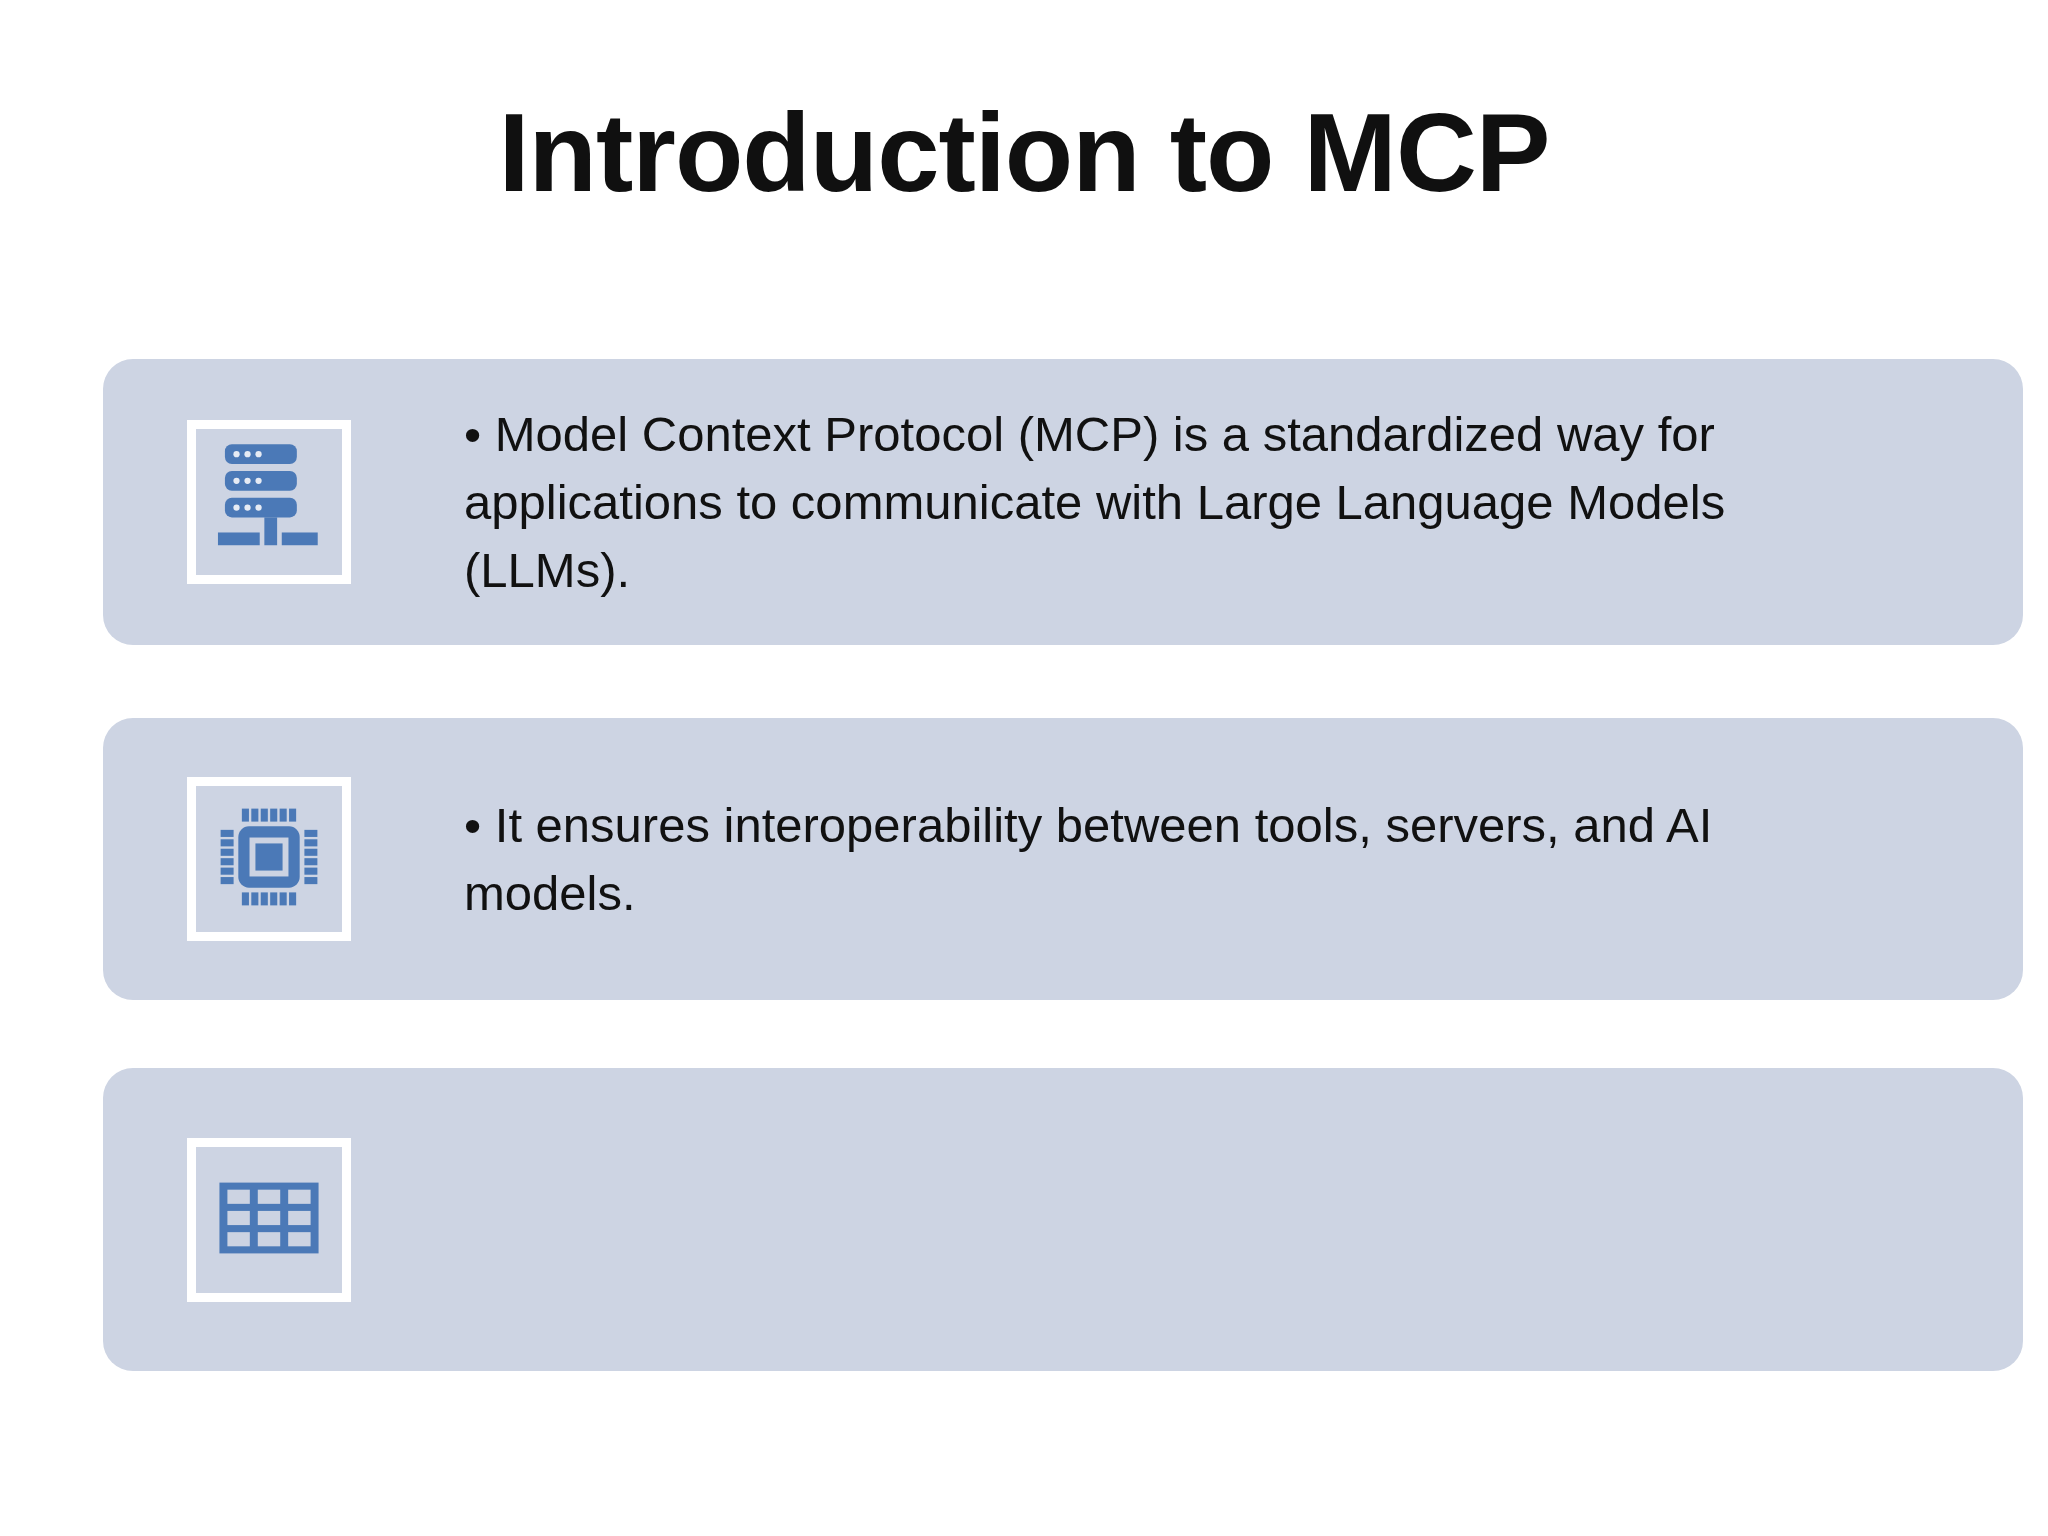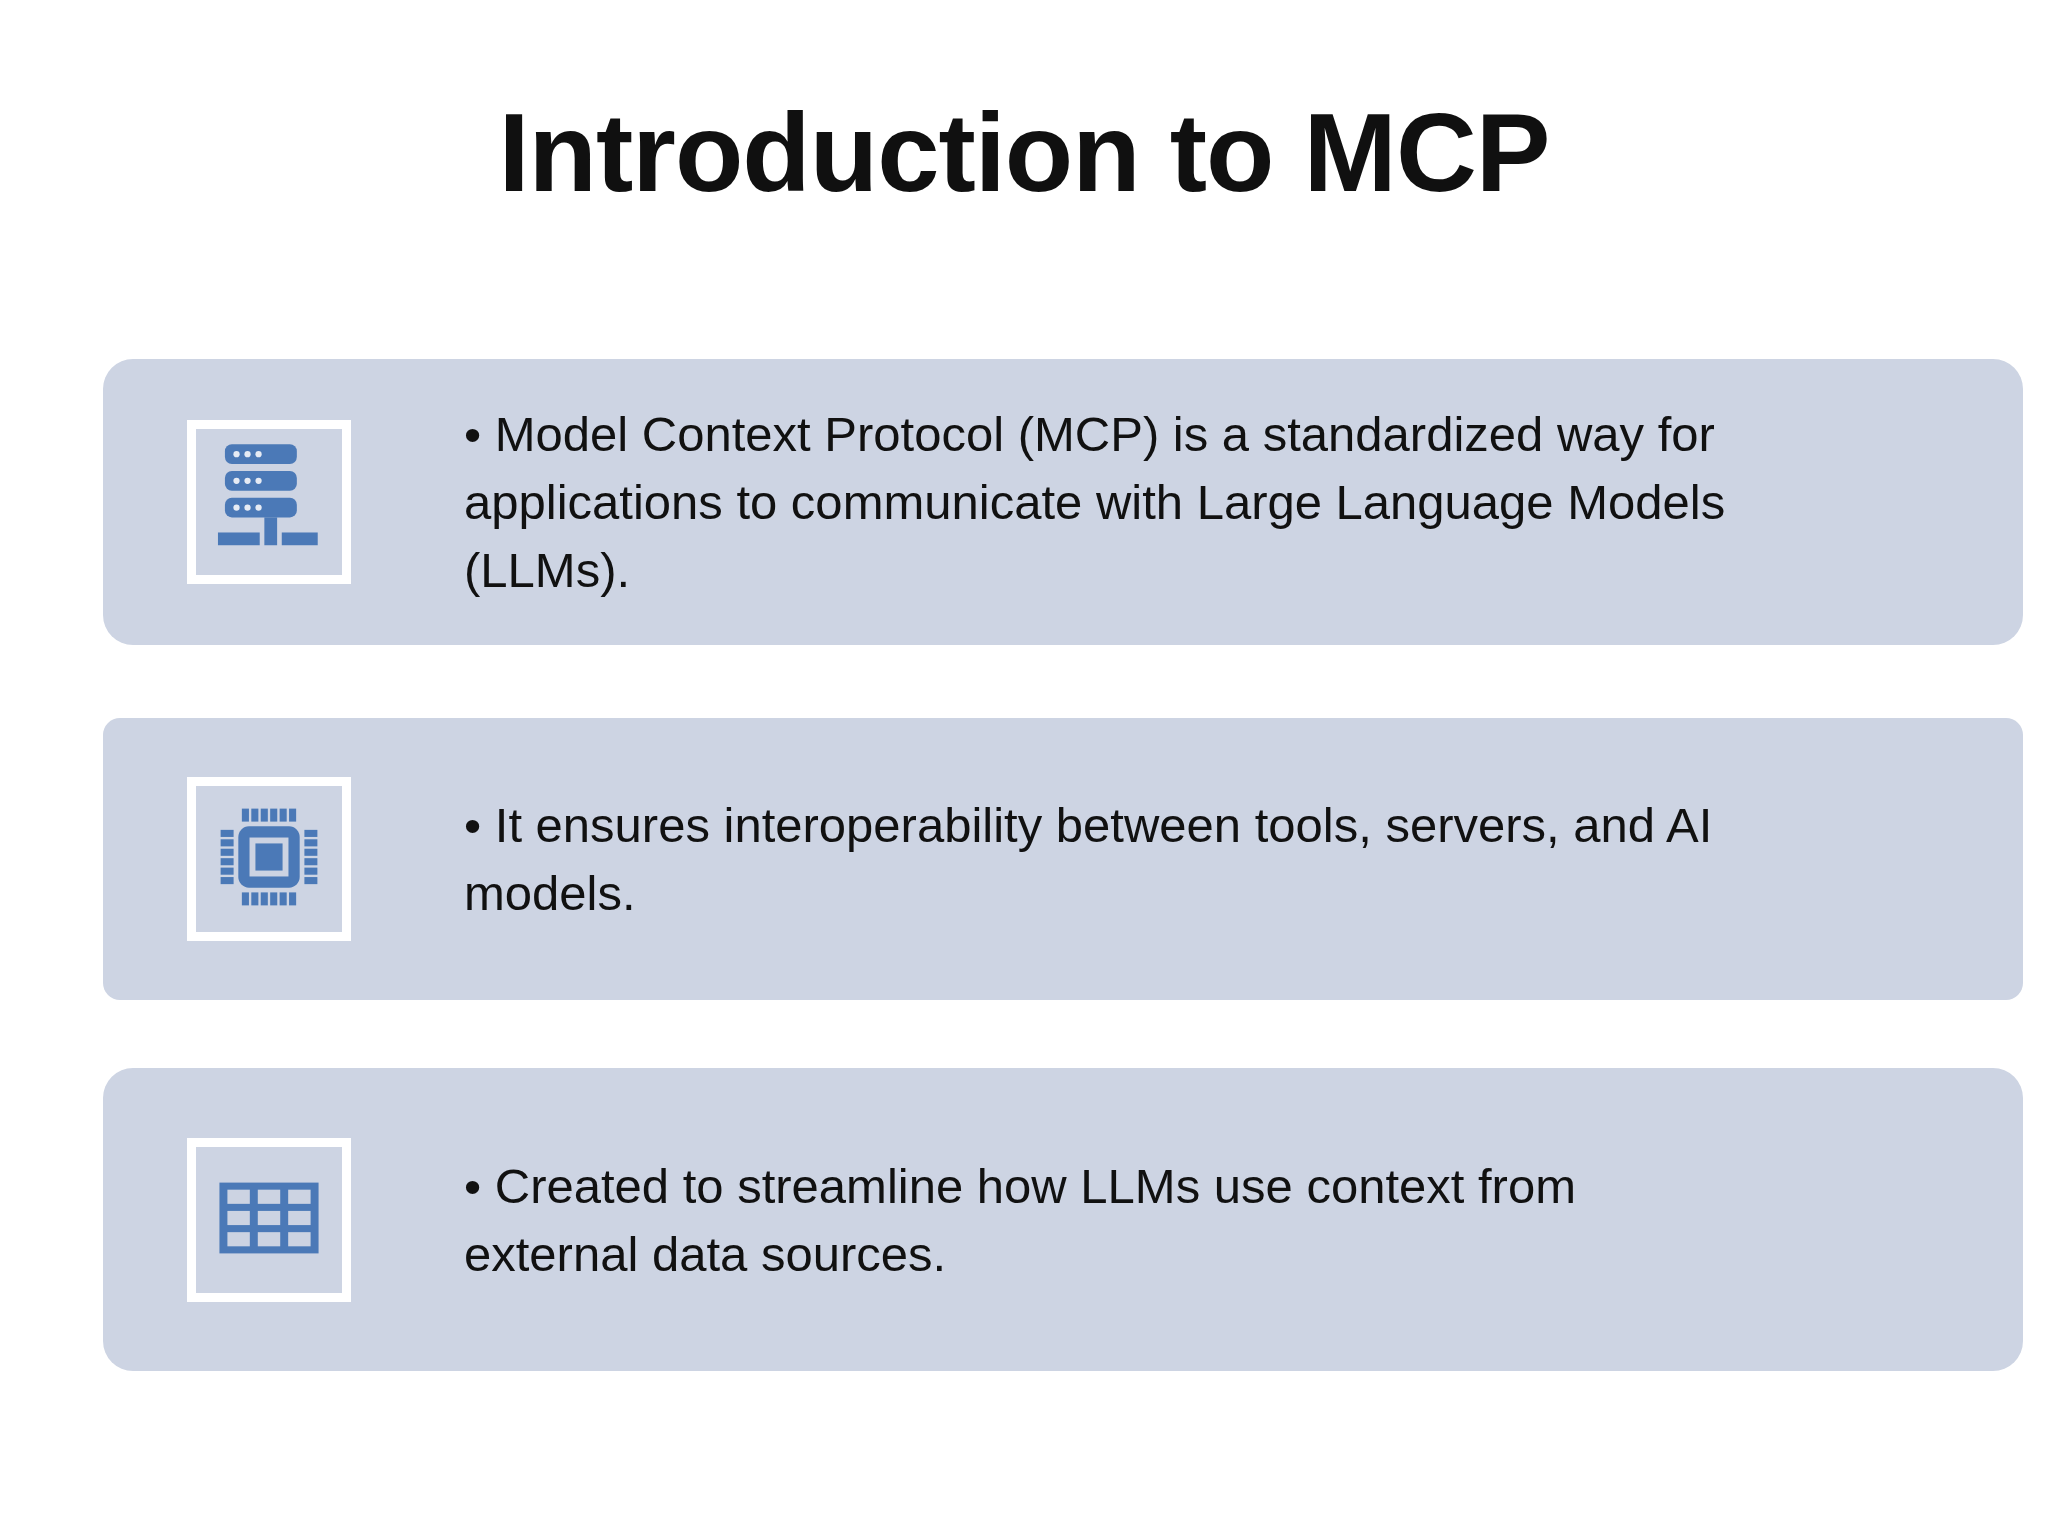--- a/index.html
+++ b/index.html
@@ -25,21 +25,21 @@
     left:103px;
     width:1920px;
     background:#cdd4e3;
     border-radius:30px;
     box-sizing:border-box;
     display:flex;
     align-items:center;
     padding:0 40px 0 84px;
   }
   .card.c1{top:359px;height:286px;}
-  .card.c2{top:718px;height:282px;border-radius:17px;}
+  .card.c2{top:718px;height:282px;}
   .card.c3{top:1068px;height:303px;}
   .icon-frame{
     flex:none;
     width:164px;height:164px;
     border:9px solid #ffffff;
     box-sizing:border-box;
     display:flex;
     align-items:center;
     justify-content:center;
   }
@@ -138,17 +138,15 @@
             <rect x="14.75" y="44" width="19" height="12"></rect>
               <rect x="40.5" y="44" width="19" height="12"></rect>
               <rect x="66.25" y="44" width="19" height="12"></rect>
             <rect x="14.75" y="62" width="19" height="12"></rect>
               <rect x="40.5" y="62" width="19" height="12"></rect>
               <rect x="66.25" y="62" width="19" height="12"></rect>
           </g>
         </svg>
       </span>
     </div>
-    <p class="card-text">• Created to streamline how LLMs use context from
-external data sources.</p>
   </div>
 
 </div>
 
 </body></html>

